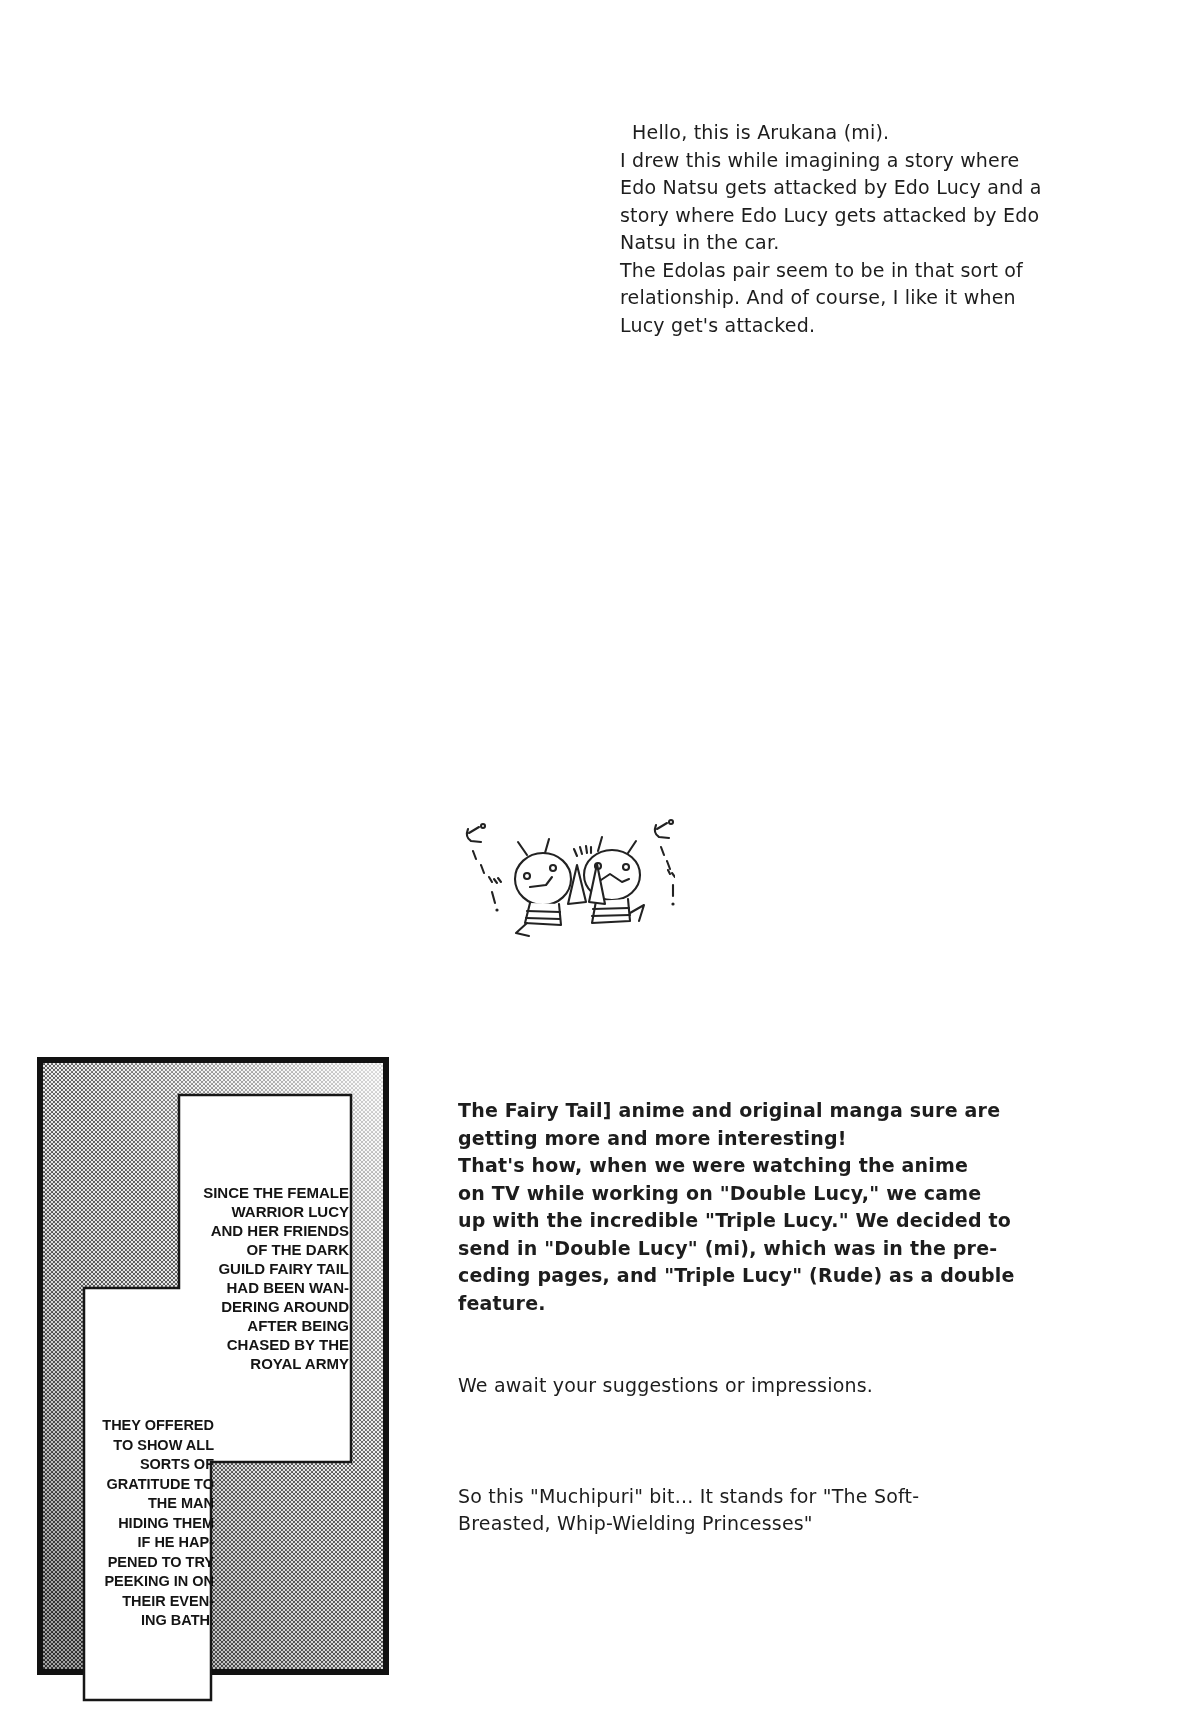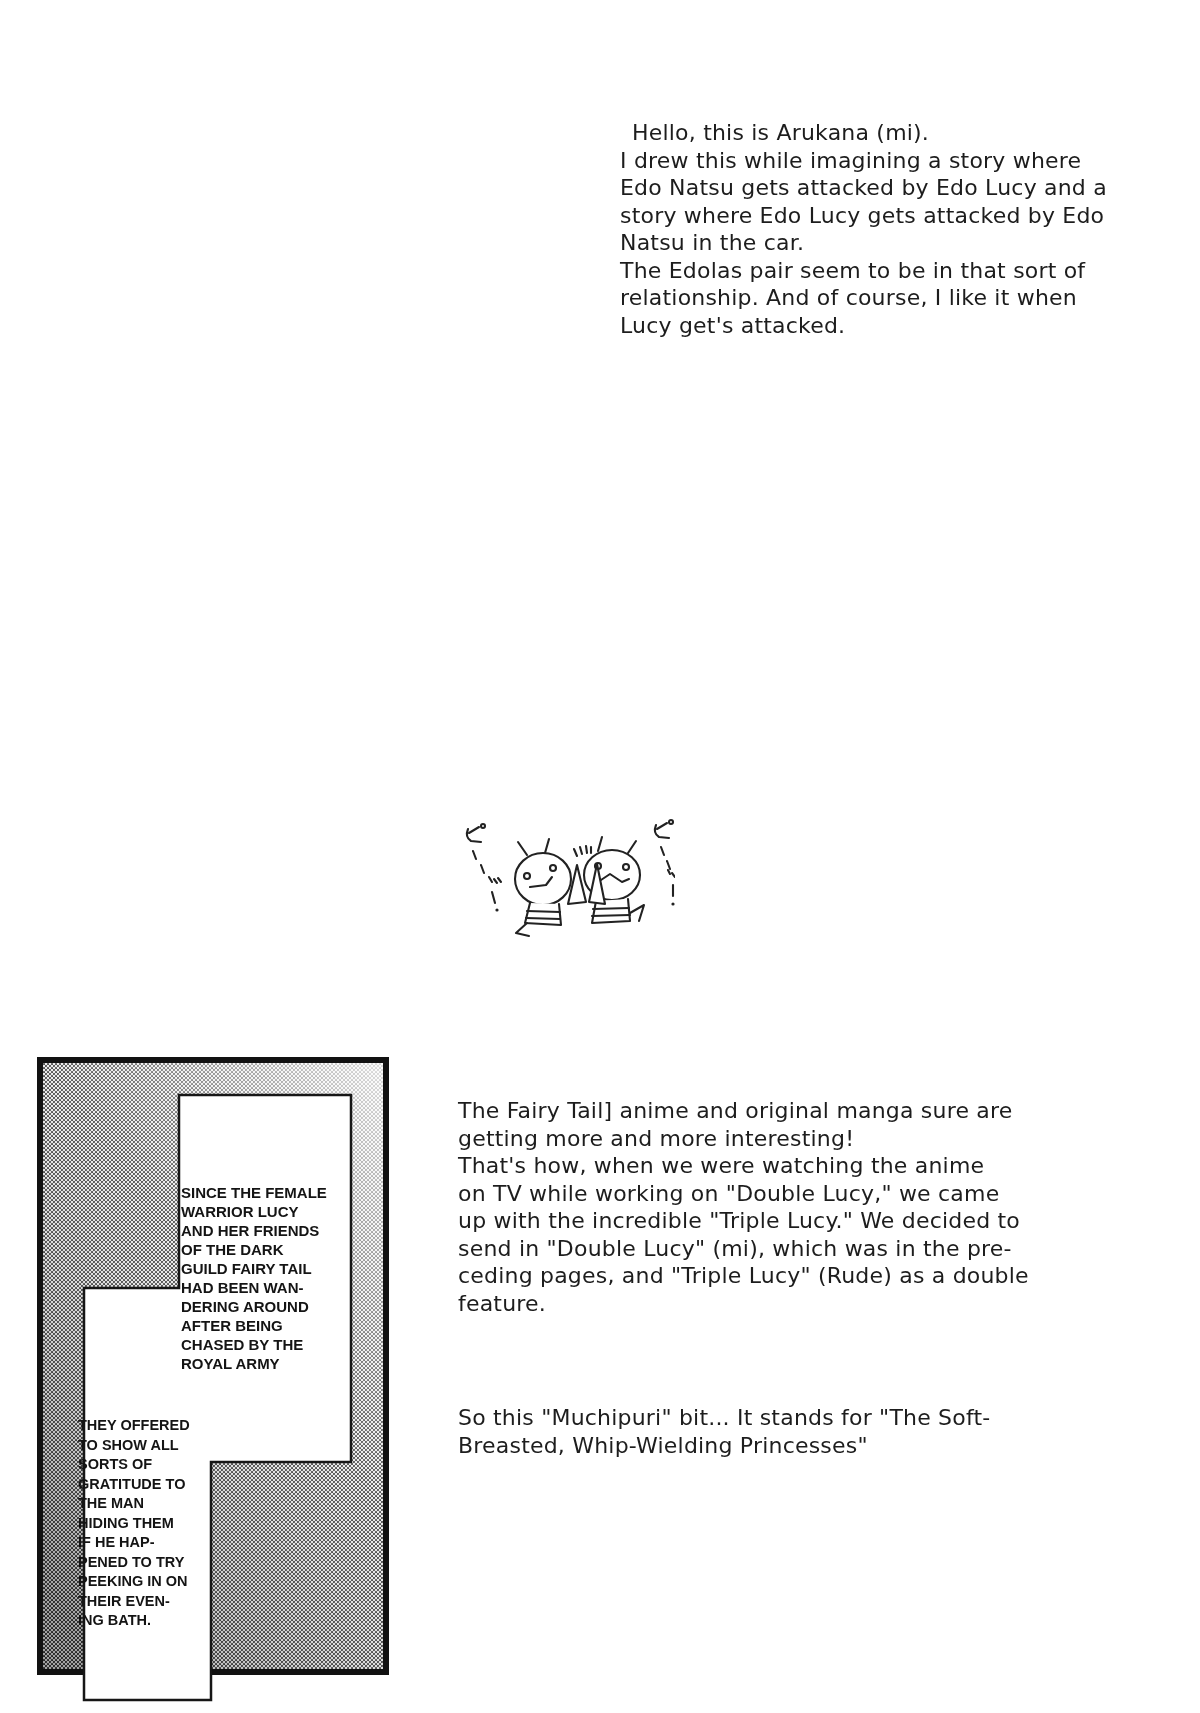--- a/index.html
+++ b/index.html
@@ -1,32 +1,32 @@
 <!DOCTYPE html>
 <html><head>
 <meta charset="utf-8">
 <style>
   html,body{margin:0;padding:0;}
   body{
     width:1200px;height:1713px;position:relative;background:#ffffff;
     font-family:"DejaVu Sans",sans-serif;color:#1c1c1c;overflow:hidden;
   }
-  .hw{white-space:pre;font-size:22px;line-height:27.5px;color:#1d1d1d;letter-spacing:.2px;}
+  .hw{white-space:pre;font-size:19px;line-height:27.5px;color:#1d1d1d;letter-spacing:.2px;}
   .hw p{margin:0;}
   .top-note{position:absolute;left:620px;top:64px;}
   .top-note p.first{text-indent:12px;}
   .top-note p + p{margin-top:9px;}
   .bottom-note{position:absolute;left:458px;top:1042px;}
   .bottom-note .greeting{margin-bottom:30px;}
-  .bottom-note .para1{margin-bottom:32px;}
+  .bottom-note .para1{font-weight:bold;}
   .bottom-note .para2{margin-bottom:28px;}
   .bottom-note .para3{margin-bottom:2px;}
   .panel-svg{position:absolute;left:37px;top:1057px;width:353px;height:650px;}
   .balloon-text{
-    position:absolute;white-space:pre;text-align:left;
+    position:absolute;white-space:pre;text-align:right;
     font-family:"Liberation Sans",sans-serif;font-weight:bold;color:#141414;
   }
   .balloon-1{left:181px;top:1183px;width:168px;font-size:15px;line-height:19px;}
   .balloon-2{left:78px;top:1416px;width:136px;font-size:14.5px;line-height:19.5px;}
   .doodle-svg{position:absolute;left:440px;top:818px;width:235px;height:130px;}
 </style>
 </head>
 <body>
 
 <div class="hw top-note">
@@ -153,17 +153,18 @@
 
 <div class="hw bottom-note">
   <p class="para1">The Fairy Tail] anime and original manga sure are
 getting more and more interesting!
 That's how, when we were watching the anime
 on TV while working on "Double Lucy," we came
 up with the incredible "Triple Lucy." We decided to
 send in "Double Lucy" (mi), which was in the pre-
 ceding pages, and "Triple Lucy" (Rude) as a double
 feature.</p>
+  <p class="para2">We await your suggestions or impressions.</p>
   <p class="para3">So this "Muchipuri" bit... It stands for "The Soft-
 Breasted, Whip-Wielding Princesses"</p>
   
   
 </div>
 
 </body></html>

